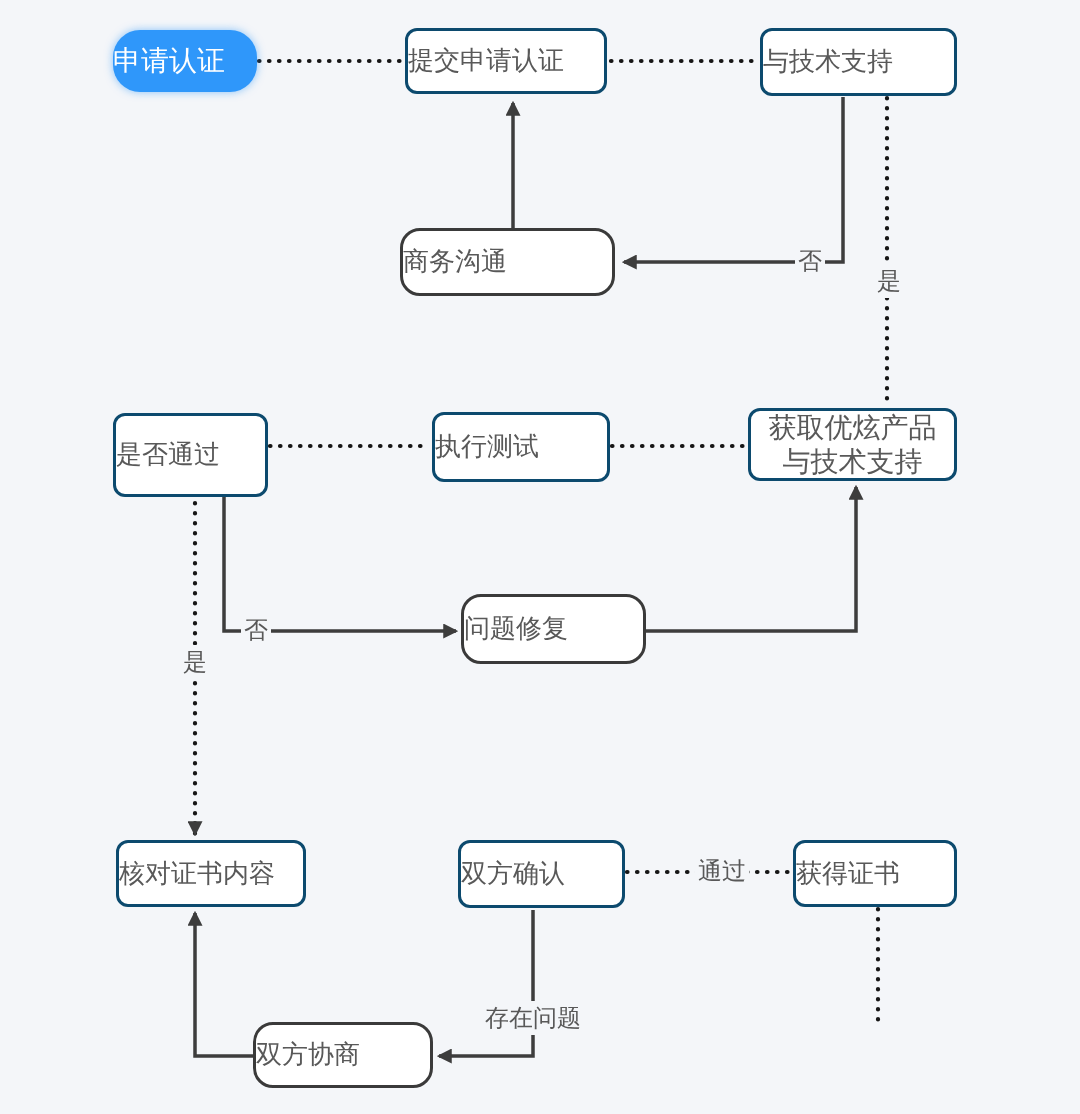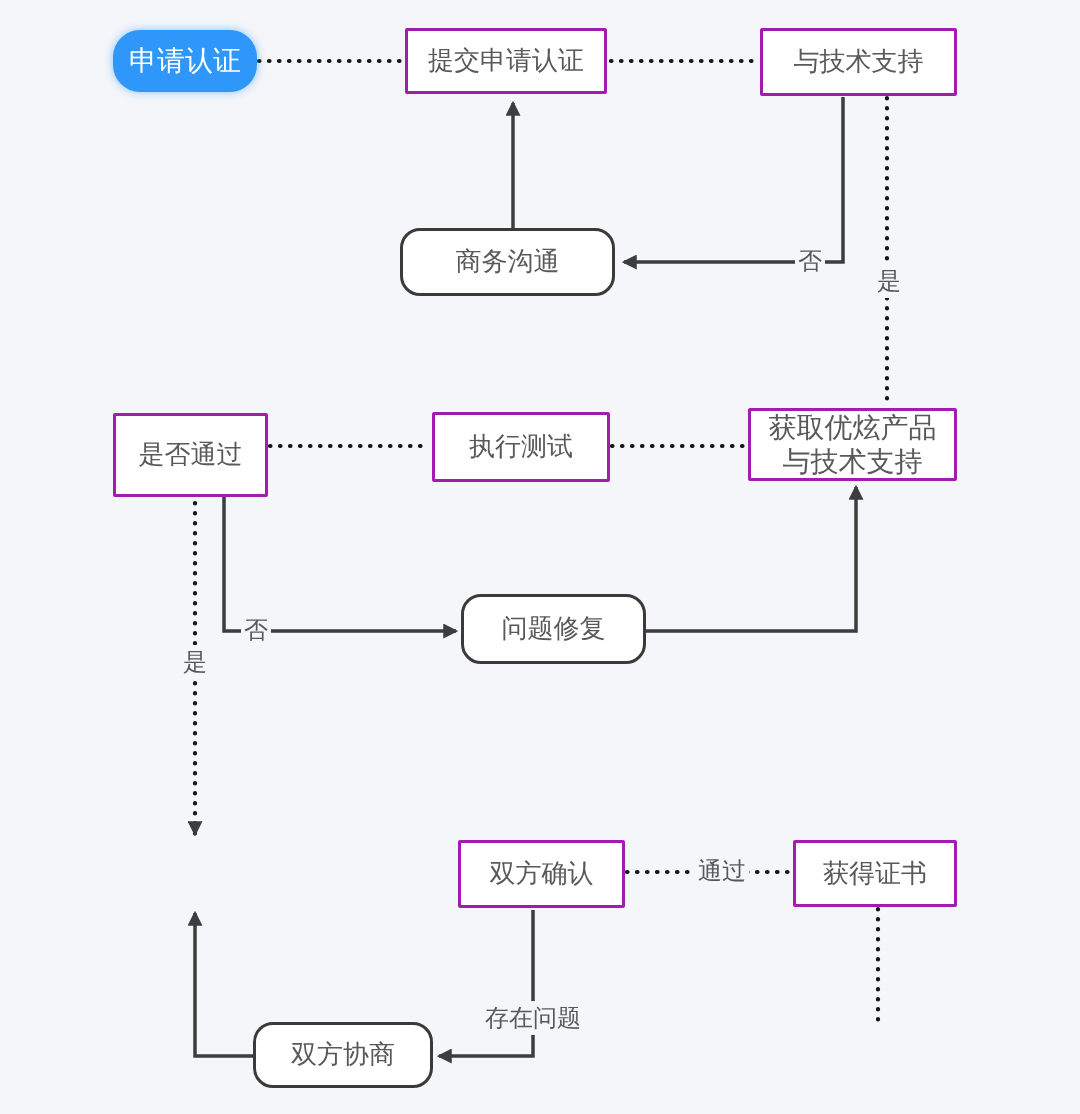--- a/index.html
+++ b/index.html
@@ -11,31 +11,31 @@
     position:relative;
     width:1080px;height:1114px;
     background:#f4f6f9;
     overflow:hidden;
   }
   .edges{position:absolute;left:0;top:0;width:100%;height:100%;}
   .edge-solid{fill:none;stroke:#3d3d3d;stroke-width:3.5;}
   .edge-dotted{fill:none;stroke:#161616;stroke-width:4.2;stroke-linecap:round;stroke-dasharray:0.5 9.5;}
   .node{
     position:absolute;
-    display:flex;align-items:center;justify-content:center;
+    display:flex;align-items:center;
     text-align:center;
     background:#ffffff;
     color:#595959;
     font-size:26px;
     box-sizing:border-box;
     line-height:1.2;
   }
   .blue-outline{
-    border:3px solid #a21caf;
-    border-radius:2px;
+    border:3px solid #0c4a6e;
+    border-radius:12px;
   }
   .dark-outline{
     border:3.5px solid #3a3a3a;
     border-radius:20px;
   }
   .blue-fill{
     background:#2f97fa;
     color:#ffffff;
     font-size:28px;
     border-radius:27px;
@@ -109,20 +109,23 @@
 
   <div class="node blue-outline two-line" style="left:748px;top:408px;width:209px;height:73px">
     <span>获取优炫产品</span>
     <span>与技术支持</span>
   </div>
 
   <div class="node dark-outline" style="left:461px;top:594px;width:185px;height:70px">
     <span>问题修复</span>
   </div>
 
+  <div class="node blue-outline" style="left:116px;top:840px;width:190px;height:67px">
+    <span>核对证书内容</span>
+  </div>
 
   <div class="node blue-outline" style="left:458px;top:840px;width:167px;height:68px">
     <span>双方确认</span>
   </div>
 
   <div class="node blue-outline" style="left:793px;top:840px;width:164px;height:67px">
     <span>获得证书</span>
   </div>
 
   <div class="node dark-outline" style="left:253px;top:1022px;width:180px;height:66px">

